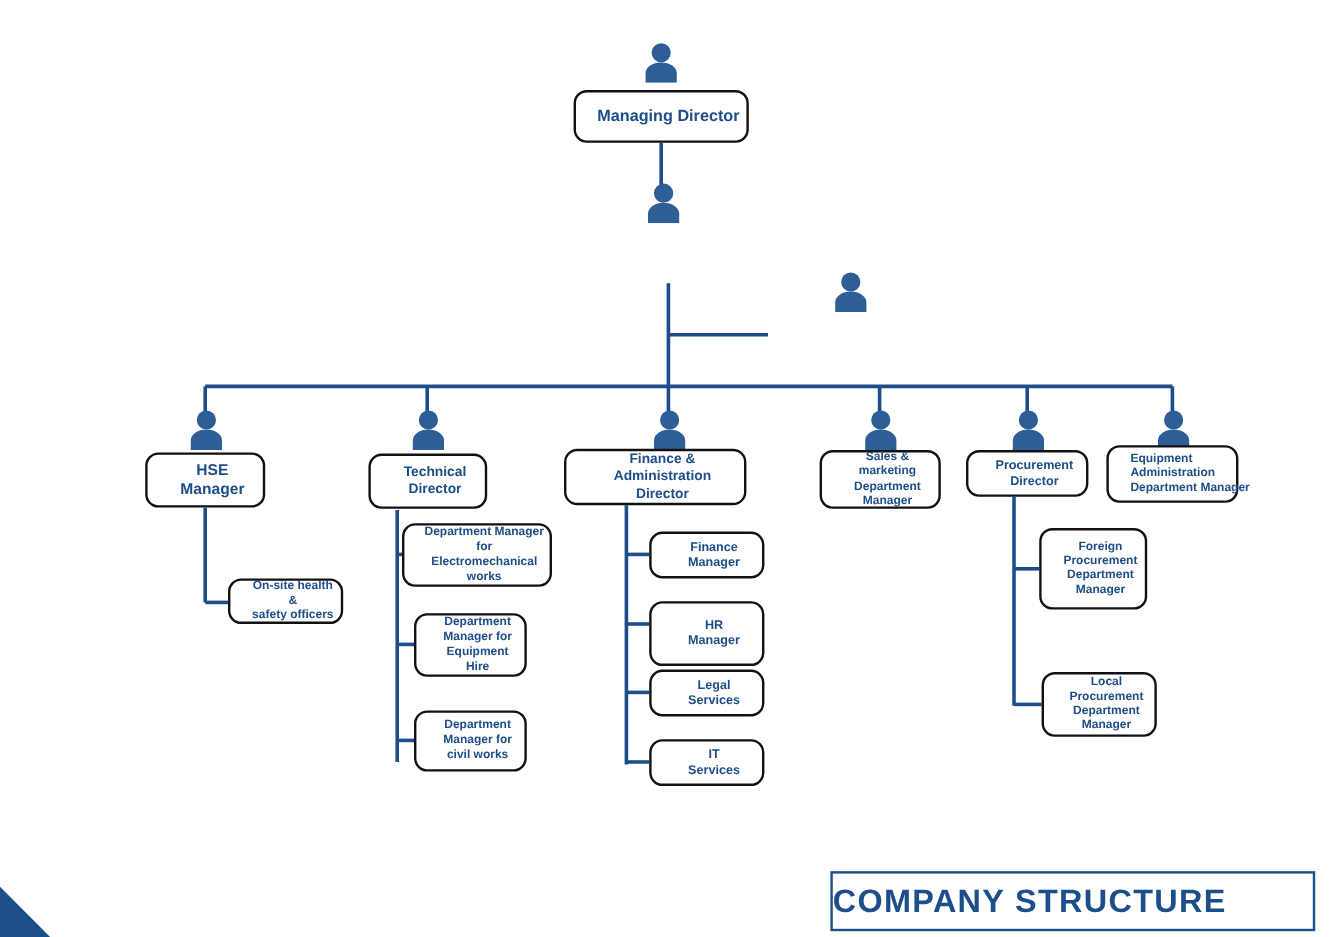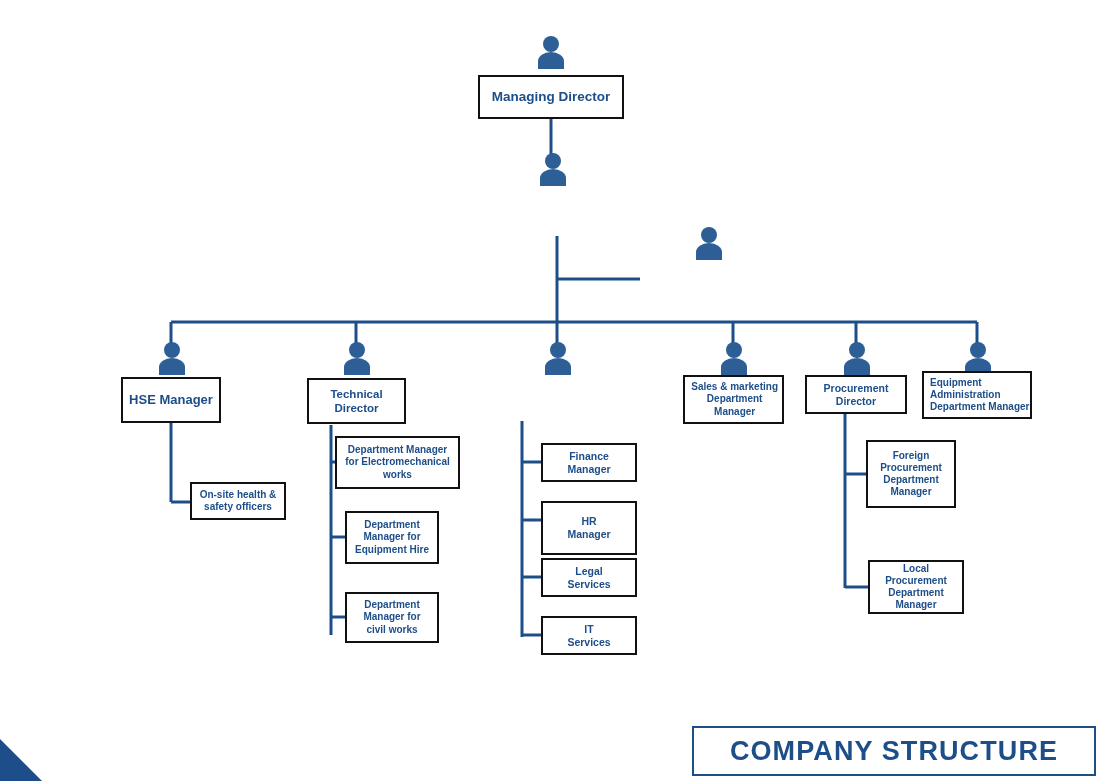--- a/index.html
+++ b/index.html
@@ -55,30 +55,31 @@
     height: 781px;
     pointer-events: none;
   }
 
   
   .node {
     position: absolute;
     box-sizing: border-box;
     background: #ffffff;
     border: 2.6px solid #111111;
-    border-radius: 0;
+    border-radius: 11px;
     display: flex;
     align-items: center;
     justify-content: center;
     text-align: center;
     color: #1d4e89;
     font-weight: bold;
     font-family: "Liberation Sans", sans-serif;
     line-height: 1.22;
     z-index: 3;
+    padding-left: 12px;
   }
   .node .label {
     display: block;
     padding: 0 4px;
     white-space: pre-line;
   }
 
   
   .person {
     position: absolute;
@@ -92,21 +93,20 @@
     position: absolute;
     left: 692px;
     top: 726px;
     width: 404px;
     height: 50px;
     box-sizing: border-box;
     border: 2.4px solid #1d4e89;
     background: #ffffff;
     display: flex;
     align-items: center;
-    justify-content: center;
     z-index: 4;
   }
   #footer-banner .txt {
     font-size: 27px;
     font-weight: bold;
     letter-spacing: 1.1px;
     color: #1d4e89;
     font-family: "Liberation Sans", sans-serif;
     white-space: nowrap;
   }
@@ -209,20 +209,24 @@
 
   <div class="node" id="n-hse-manager" style="left:121px; top:377px; width:100px; height:46px; font-size:13px;text-align:center;">
     <span class="label">HSE  Manager</span>
   </div>
 
   <div class="node" id="n-technical-director" style="left:307px; top:378px; width:99px; height:46px; font-size:11.5px;">
     <span class="label">Technical
 Director</span>
   </div>
 
+  <div class="node" id="n-finance-admin-director" style="left:470px; top:374px; width:152px; height:47px; font-size:11.5px;">
+    <span class="label">Finance &amp;
+Administration Director</span>
+  </div>
 
   <div class="node" id="n-sales-marketing" style="left:683px; top:375px; width:101px; height:49px; font-size:10px;justify-content:flex-end;">
     <span class="label">Sales &amp; marketing
 Department
 Manager</span>
   </div>
 
   <div class="node" id="n-procurement-director" style="left:805px; top:375px; width:102px; height:39px; font-size:10.5px;">
     <span class="label">Procurement
 Director</span>

